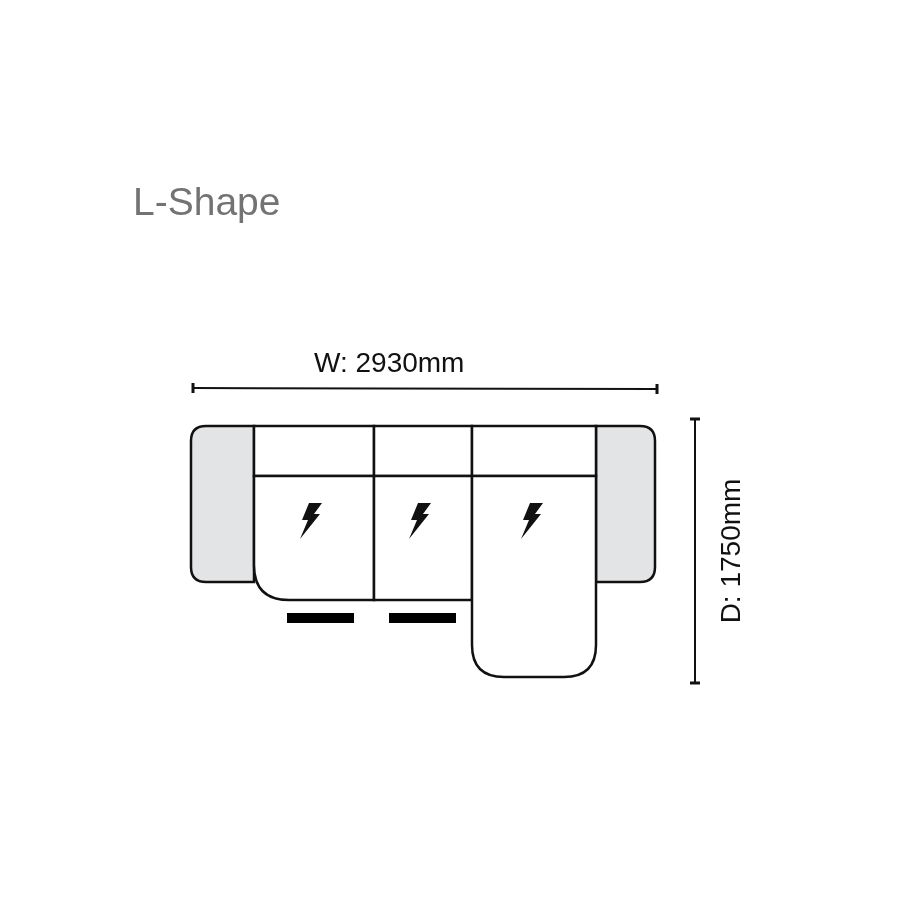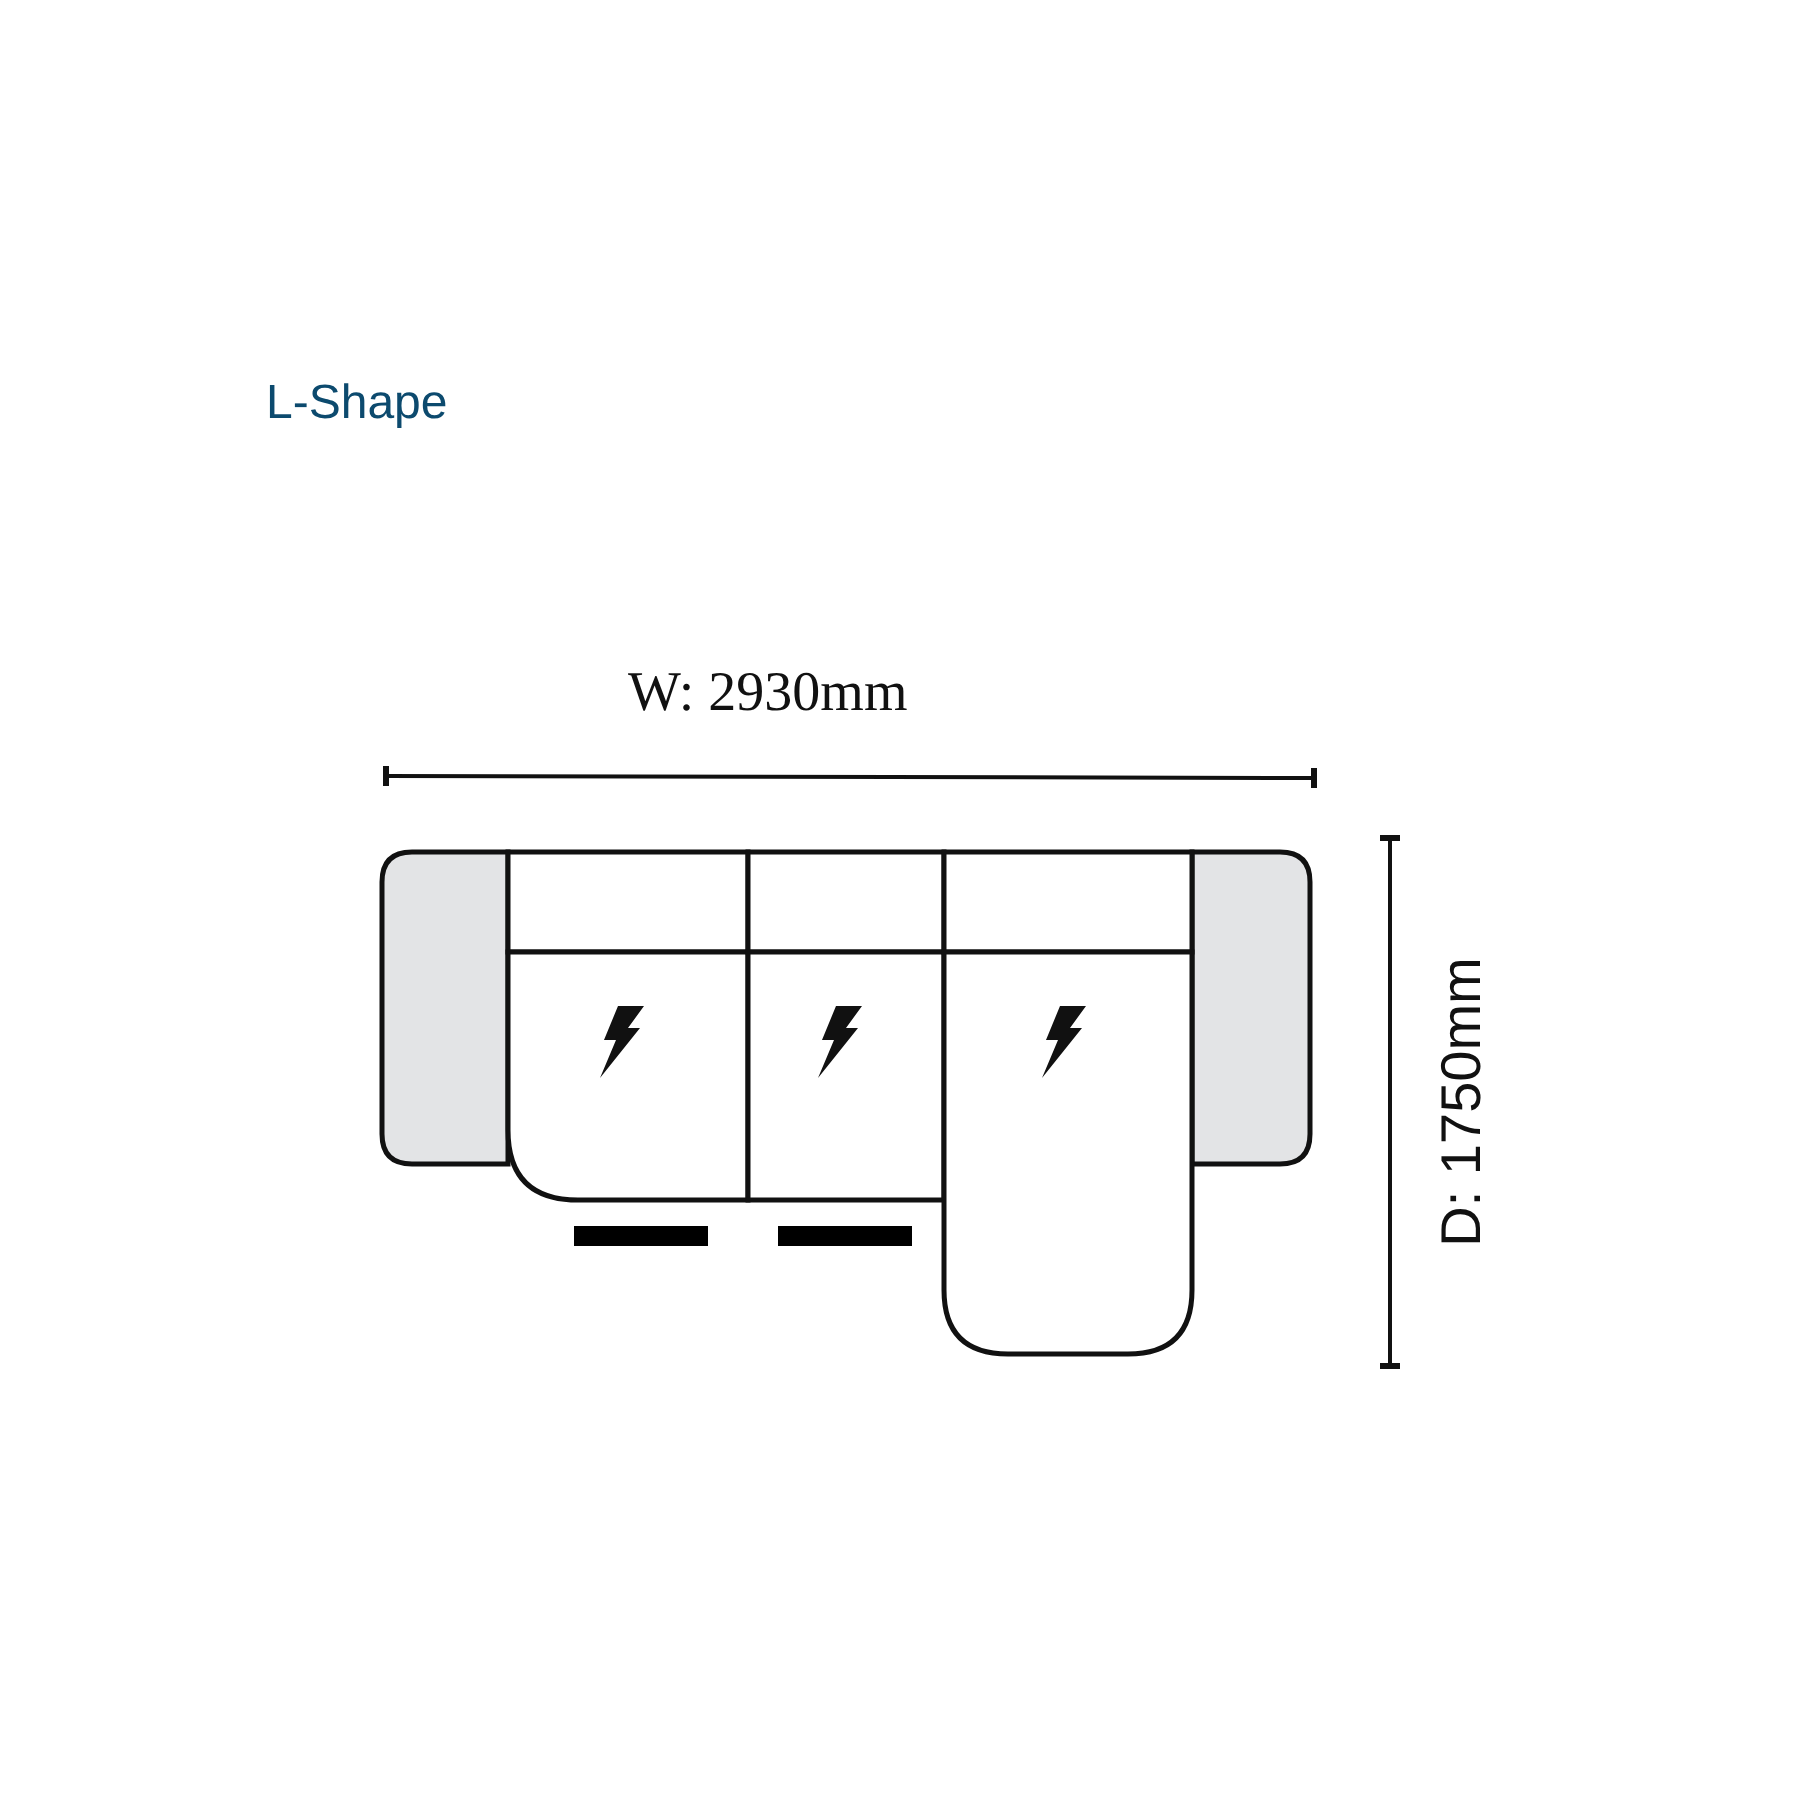--- a/index.html
+++ b/index.html
@@ -1,19 +1,19 @@
 <!DOCTYPE html>
 <html><head>
   <meta charset="utf-8">
   <style>
     html, body { margin: 0; padding: 0; background: #ffffff; }
     body { width: 900px; height: 900px; position: relative; overflow: hidden; font-family: "Liberation Sans", sans-serif; color: #111; }
-    .title { position: absolute; left: 133px; top: 184px; font-size: 24px; line-height: 36px; color: #0c4a6e; }
+    .title { position: absolute; left: 133px; top: 184px; font-size: 39px; line-height: 36px; color: #737373; }
     .width-label { position: absolute; left: 0; width: 900px; top: 330px; text-align: center; font-size: 28px; line-height: 34px; padding-left: 0; }
-    .width-label span { position: absolute; left: 314px; top: 0; white-space: nowrap; font-family: Liberation Serif, serif; }
+    .width-label span { position: absolute; left: 314px; top: 16px; white-space: nowrap; }
     .depth-label { position: absolute; left: 731px; top: 551px; font-size: 28px; line-height: 34px; white-space: nowrap; transform: translate(-50%, -50%) rotate(-90deg); }
     svg.diagram { position: absolute; left: 0; top: 0; }
   </style>
 </head>
 <body>
 
 <div class="title">L-Shape</div>
 
 <div class="width-label">
   <span>W: 2930mm</span>

